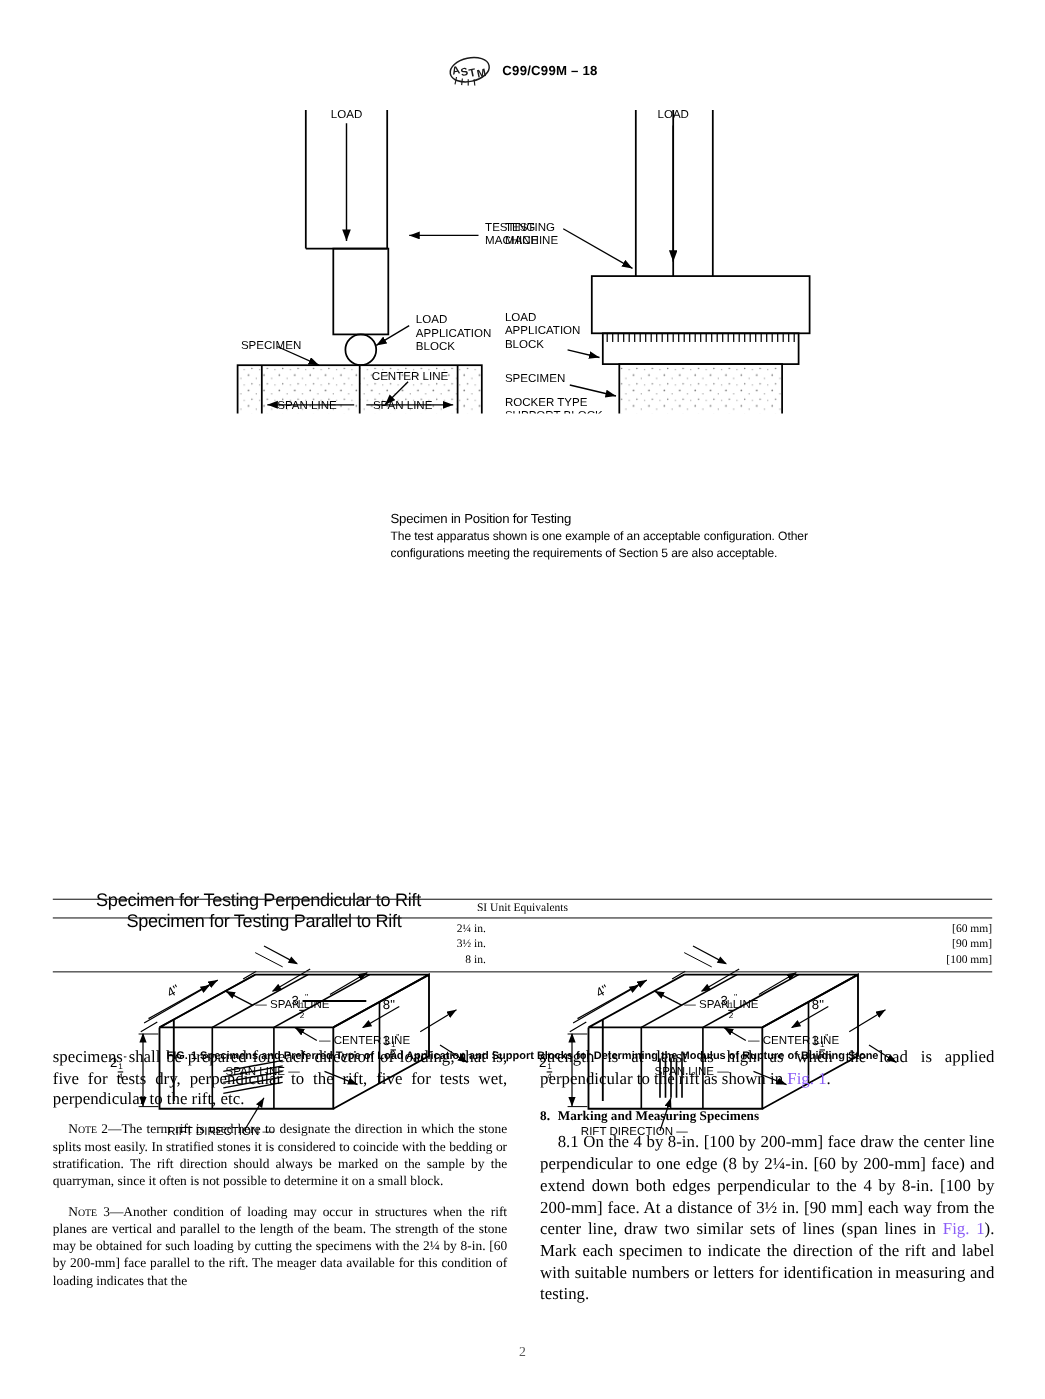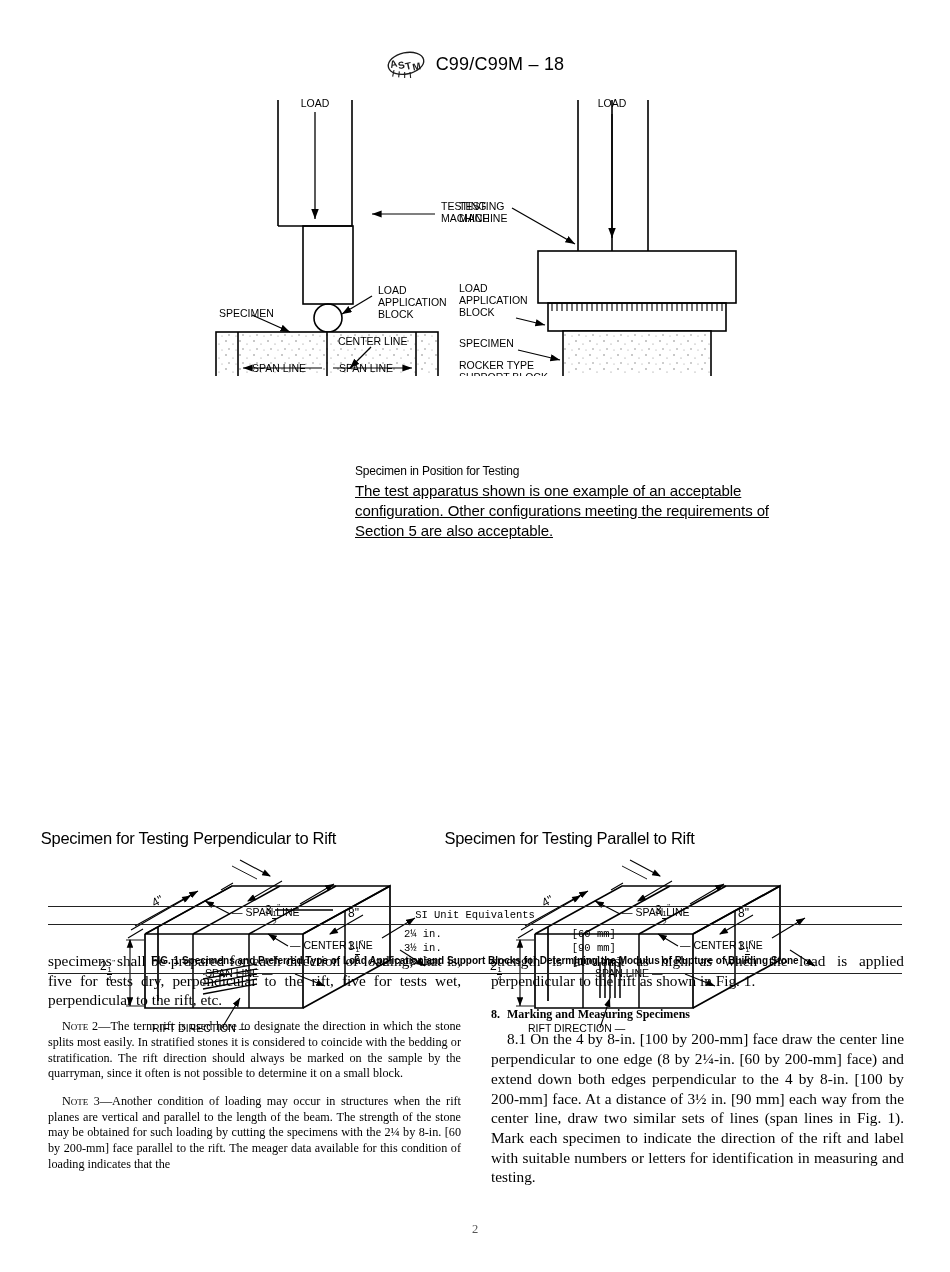--- a/index.html
+++ b/index.html
@@ -7,74 +7,74 @@
     width:950px;height:1272px;background:#fff;
     font-family:"Liberation Serif",serif;color:#000;
     position:relative;overflow:hidden;
   }
   .page{position:relative;width:950px;height:1272px;}
 
   
   .header{position:absolute;top:50px;left:0;width:950px;text-align:center;
     display:flex;align-items:center;justify-content:center;gap:10px;}
   .astm-logo{width:40px;height:28px;display:block;}
-  .std-id{font-family:"Liberation Sans",sans-serif;font-weight:normal;font-size:18px;
+  .std-id{font-family:"Liberation Sans",sans-serif;font-weight:bold;font-size:12px;
     letter-spacing:.2px;}
 
   
   .figure{position:absolute;top:86px;left:0;width:950px;}
   .apparatus{position:relative;width:950px;height:290px;}
   .apparatus svg{position:absolute;top:0;left:0;}
 
   .caption-block{position:absolute;top:378px;left:355px;width:420px;}
   .caption-title{font-family:"Liberation Sans",sans-serif;font-size:12px;
     letter-spacing:-.2px;margin-bottom:3px;}
-  .caption-body{font-family:"Liberation Sans",sans-serif;font-size:15px;
-    line-height:1.33;letter-spacing:-.1px;text-decoration:underline;}
+  .caption-body{font-family:"Liberation Sans",sans-serif;font-size:11px;
+    line-height:1.33;letter-spacing:-.1px;}
 
   .blocks{position:relative;top:470px;width:950px;height:260px;}
   .blocks svg{position:absolute;top:0;left:0;}
 
-  .subcaps{position:absolute;top:743px;left:0;width:762px;
-    display:flex;}
+  .subcaps{position:absolute;top:724px;left:0;width:762px;
+    display:flex;flex-direction:column;}
   .subcap{font-family:"Liberation Sans",sans-serif;font-size:16.5px;
     letter-spacing:-.3px;text-align:center;}
   .subcap.left{width:470px;}
   .subcap.right{width:480px;}
 
   
-  .si-table{position:absolute;top:820px;left:48px;width:854px;
-    font-family:Liberation Mono, monospace;}
+  .si-table{position:absolute;top:731px;left:48px;width:854px;
+    font-family:Liberation Serif, serif;}
   .si-title{font-size:10.5px;text-align:center;padding:2px 0 3px;}
   .rule-thick{border-top:1.4px solid #222;}
   .rule-thin{border-top:.9px solid #222;}
   .si-row{display:flex;font-size:10.5px;line-height:1.32;}
   .si-cell-l{width:55%;text-align:right;padding-right:76px;box-sizing:border-box;}
-  .si-cell-r{width:45%;text-align:left;padding-left:54px;box-sizing:border-box;}
+  .si-cell-r{width:45%;text-align:right;padding-left:54px;box-sizing:border-box;}
   .si-body{padding:3px 0 3px;}
 
   .fig-caption{position:absolute;top:868px;left:48px;width:854px;
     font-family:"Liberation Sans",sans-serif;font-weight:bold;font-size:10px;
     text-align:center;line-height:1.35;}
 
   
   .columns{position:absolute;top:918px;left:48px;width:856px;
     display:flex;gap:30px;}
   .col{width:413px;}
   .para{font-size:15.3px;line-height:1.29;text-align:justify;
     text-justify:inter-word;margin:0 0 0;}
   .para.cont{text-indent:0;margin-top:33px;}
   .note{font-size:12.2px;line-height:1.285;text-align:justify;
     text-indent:14px;margin-top:9px;}
   .note-label{font-variant:small-caps;}
   .sec-head{font-family:"Liberation Serif",serif;font-weight:bold;font-size:12px;
     margin-top:17px;margin-bottom:7px;}
   .sec-head .num{margin-right:7px;}
   .para.indent{text-indent:16px;}
-  a.xref,.xref{color:#000000;text-decoration:none;font-family:Liberation Serif, serif;}
+  a.xref,.xref{color:#8b5cf6;text-decoration:none;font-family:Liberation Serif, serif;}
 
   .page-num{position:absolute;top:1222px;left:0;width:950px;text-align:center;
     font-size:12.5px;color:#555;}
 
   .frac{display:inline-flex;flex-direction:column;vertical-align:-0.32em;
     font-size:.62em;line-height:1;text-align:center;margin:0 .02em;}
   .frac .n{border-bottom:.8px solid #000;padding:0 .08em;}
   .frac .d{padding:0 .08em;}
 </style>
 </head>

